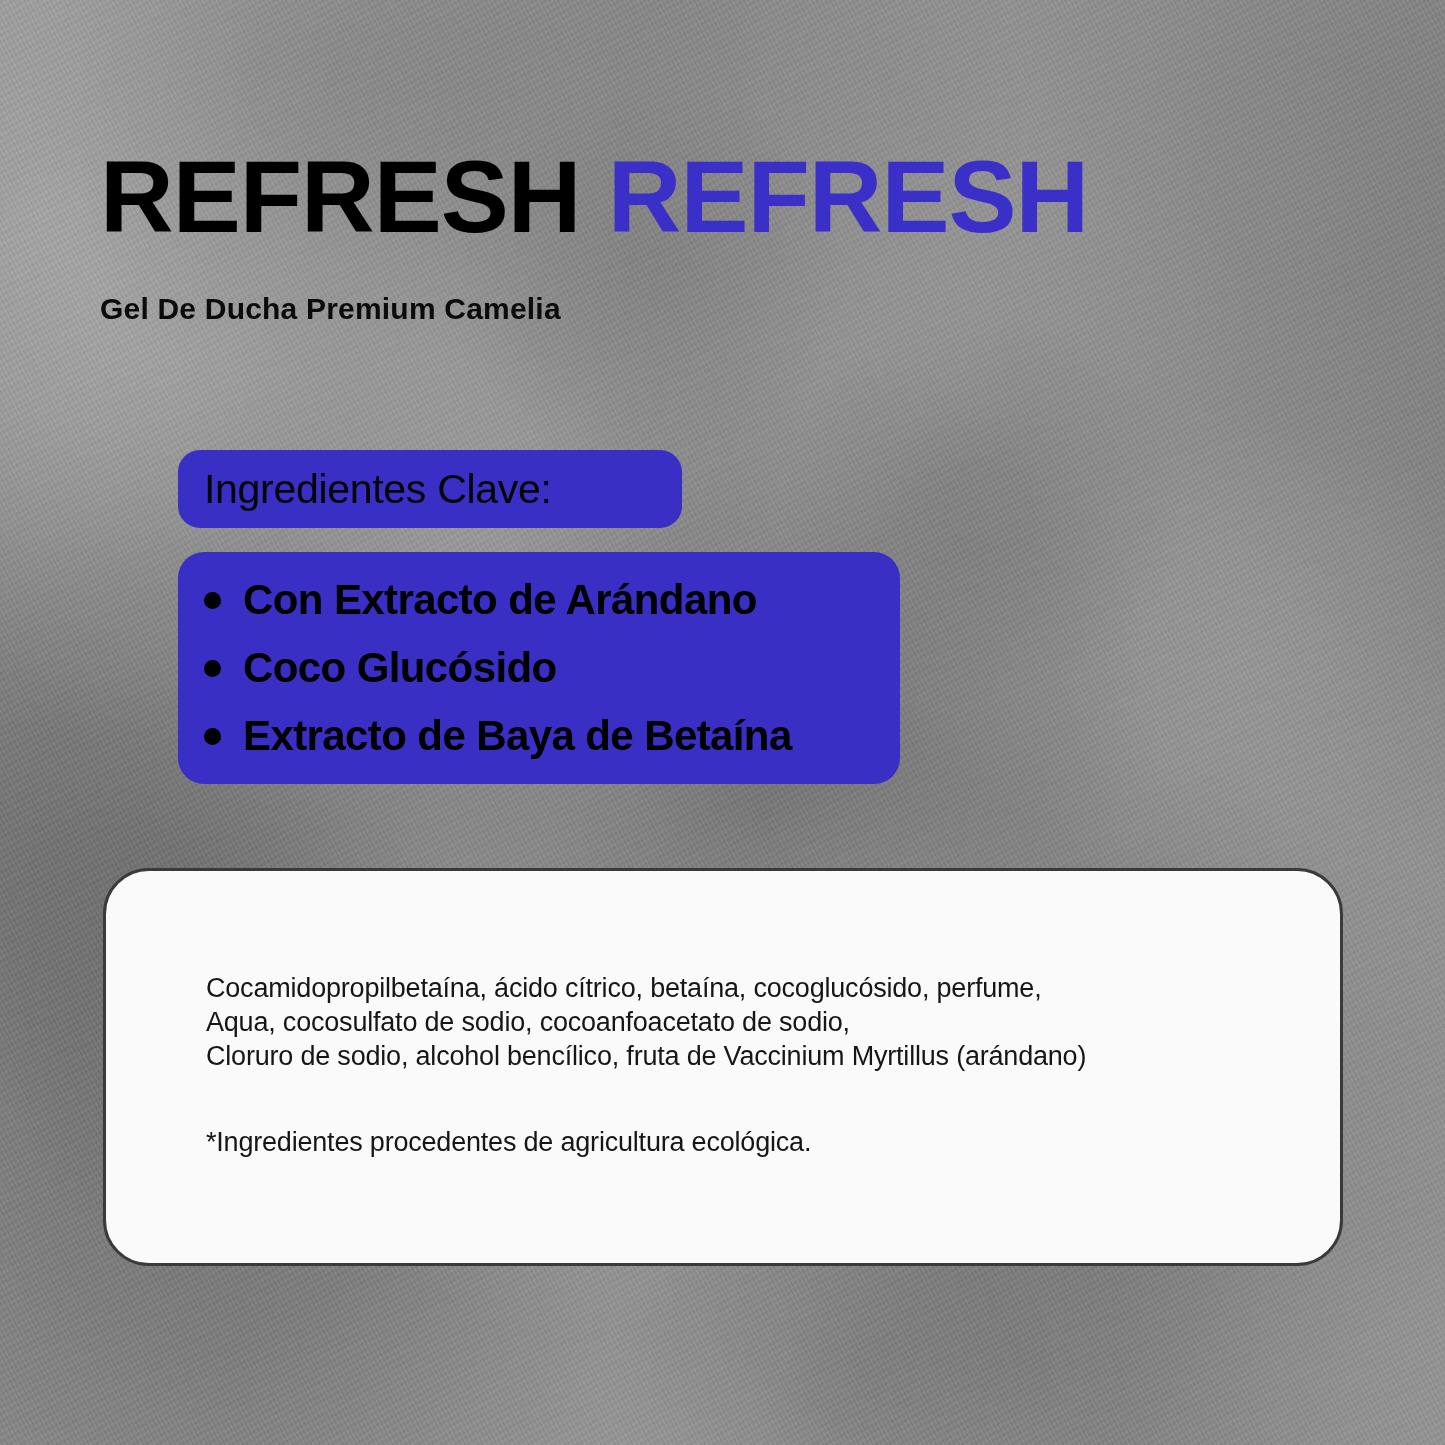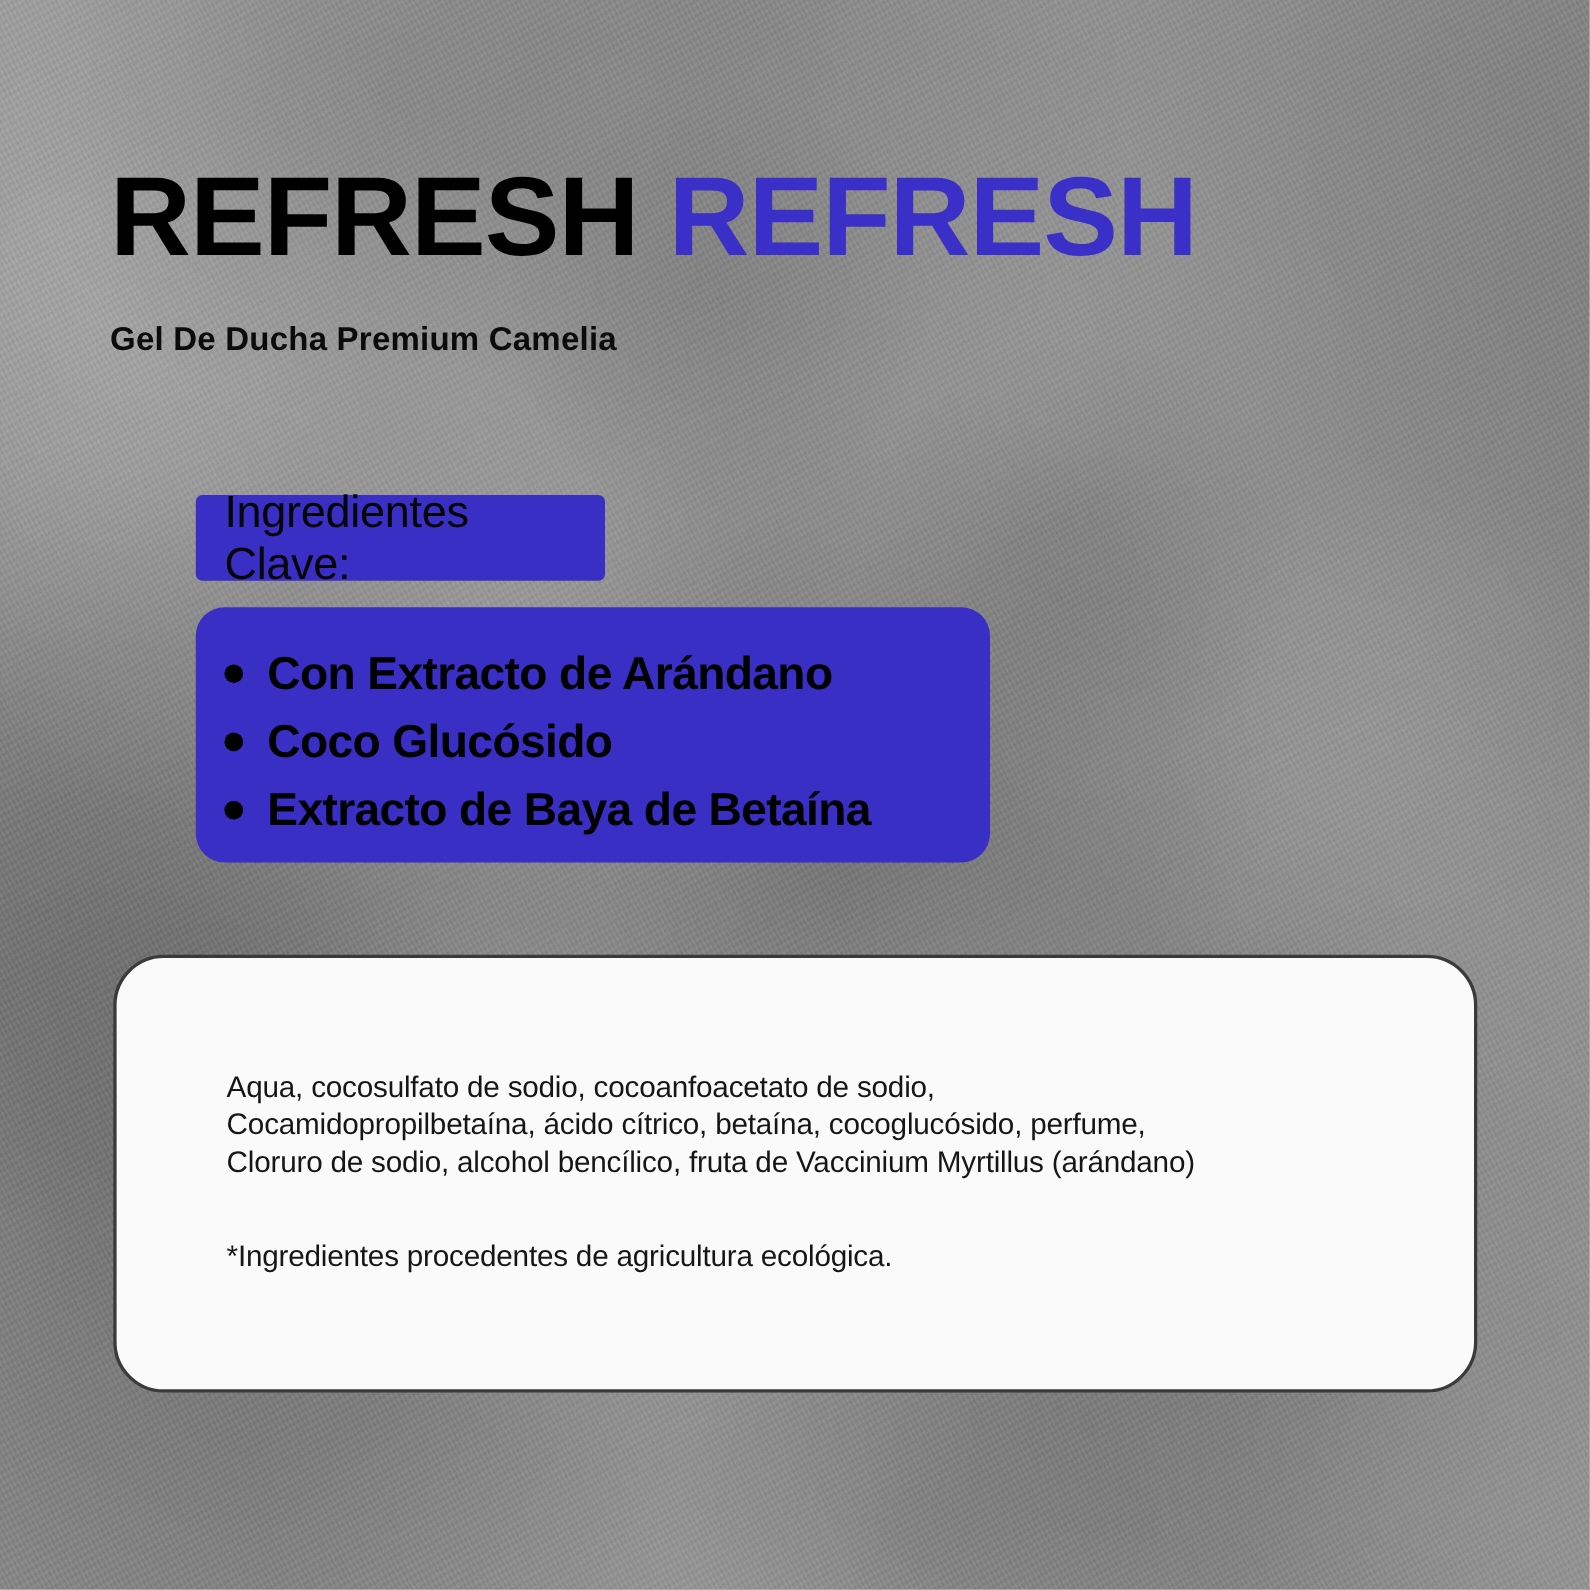--- a/index.html
+++ b/index.html
@@ -94,24 +94,24 @@
     color: #0b0b0b;
     letter-spacing: 0.2px;
     white-space: nowrap;
   }
 
   
   .key-badge {
     position: absolute;
     left: 178px;
     top: 450px;
-    width: 372px;
+    width: 504px;
     height: 78px;
     background: #3a2fc4;
-    border-radius: 6px;
+    border-radius: 22px;
     display: flex;
     align-items: center;
     padding-left: 26px;
     box-sizing: border-box;
   }
   .key-badge-label {
     font-size: 41px;
     font-weight: 400;
     color: #050505;
     letter-spacing: -0.3px;
@@ -129,21 +129,20 @@
     box-sizing: border-box;
     padding: 24px 0 24px 0;
     display: flex;
     flex-direction: column;
     justify-content: space-between;
   }
   .key-item {
     display: flex;
     align-items: center;
     padding-left: 26px;
-    margin-top: 12px;
   }
   .key-dot {
     width: 17px;
     height: 17px;
     border-radius: 50%;
     background: #000;
     flex: 0 0 auto;
     margin-right: 22px;
   }
   .key-text {
@@ -242,21 +241,21 @@
         <span class="key-text">Coco Glucósido</span>
       </div>
       <div class="key-item">
         <span class="key-dot"></span>
         <span class="key-text">Extracto de Baya de Betaína</span>
       </div>
     </div>
 
     <div class="card">
       <div class="card-body">
+        <div class="ing-line">Cocamidopropilbetaína, ácido cítrico, betaína, cocoglucósido, perfume,</div>
         <div class="ing-line">Aqua, cocosulfato de sodio, cocoanfoacetato de sodio,</div>
-        <div class="ing-line">Cocamidopropilbetaína, ácido cítrico, betaína, cocoglucósido, perfume,</div>
         <div class="ing-line">Cloruro de sodio, alcohol bencílico, fruta de Vaccinium Myrtillus (arándano)</div>
         <div class="ing-note">*Ingredientes procedentes de agricultura ecológica.</div>
       </div>
     </div>
 
   </div>
 </div>
 
 </body></html>

